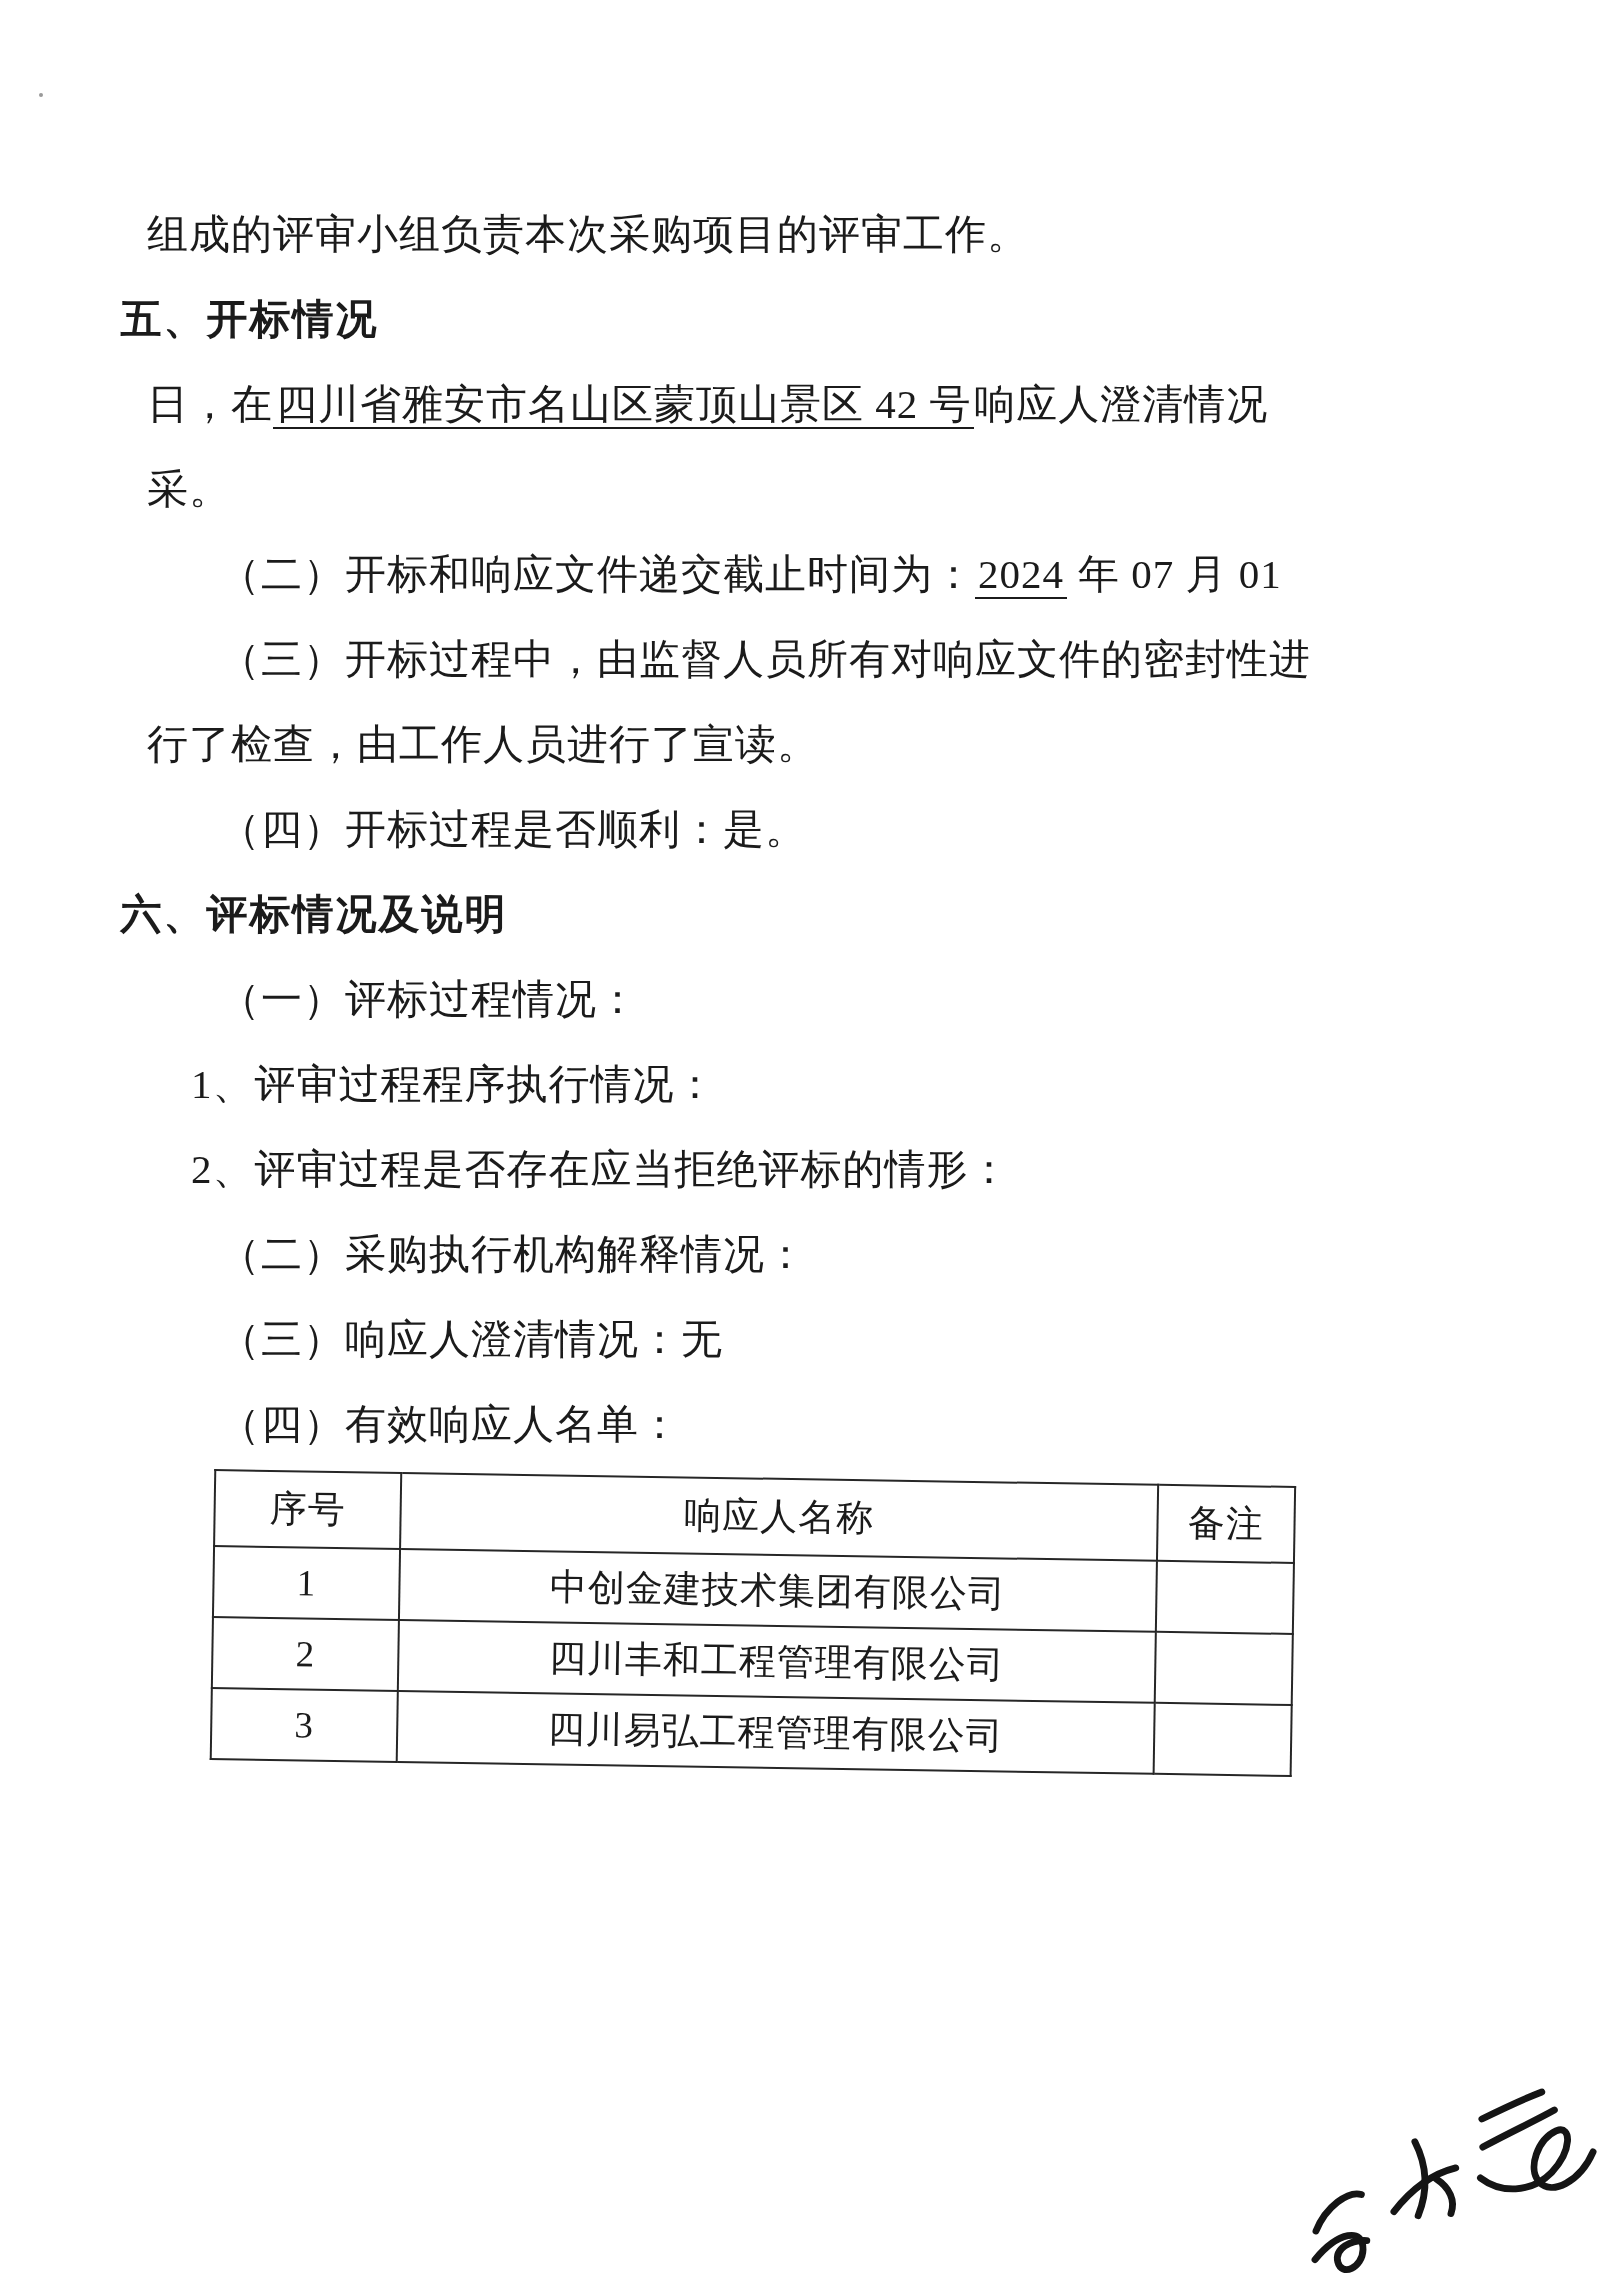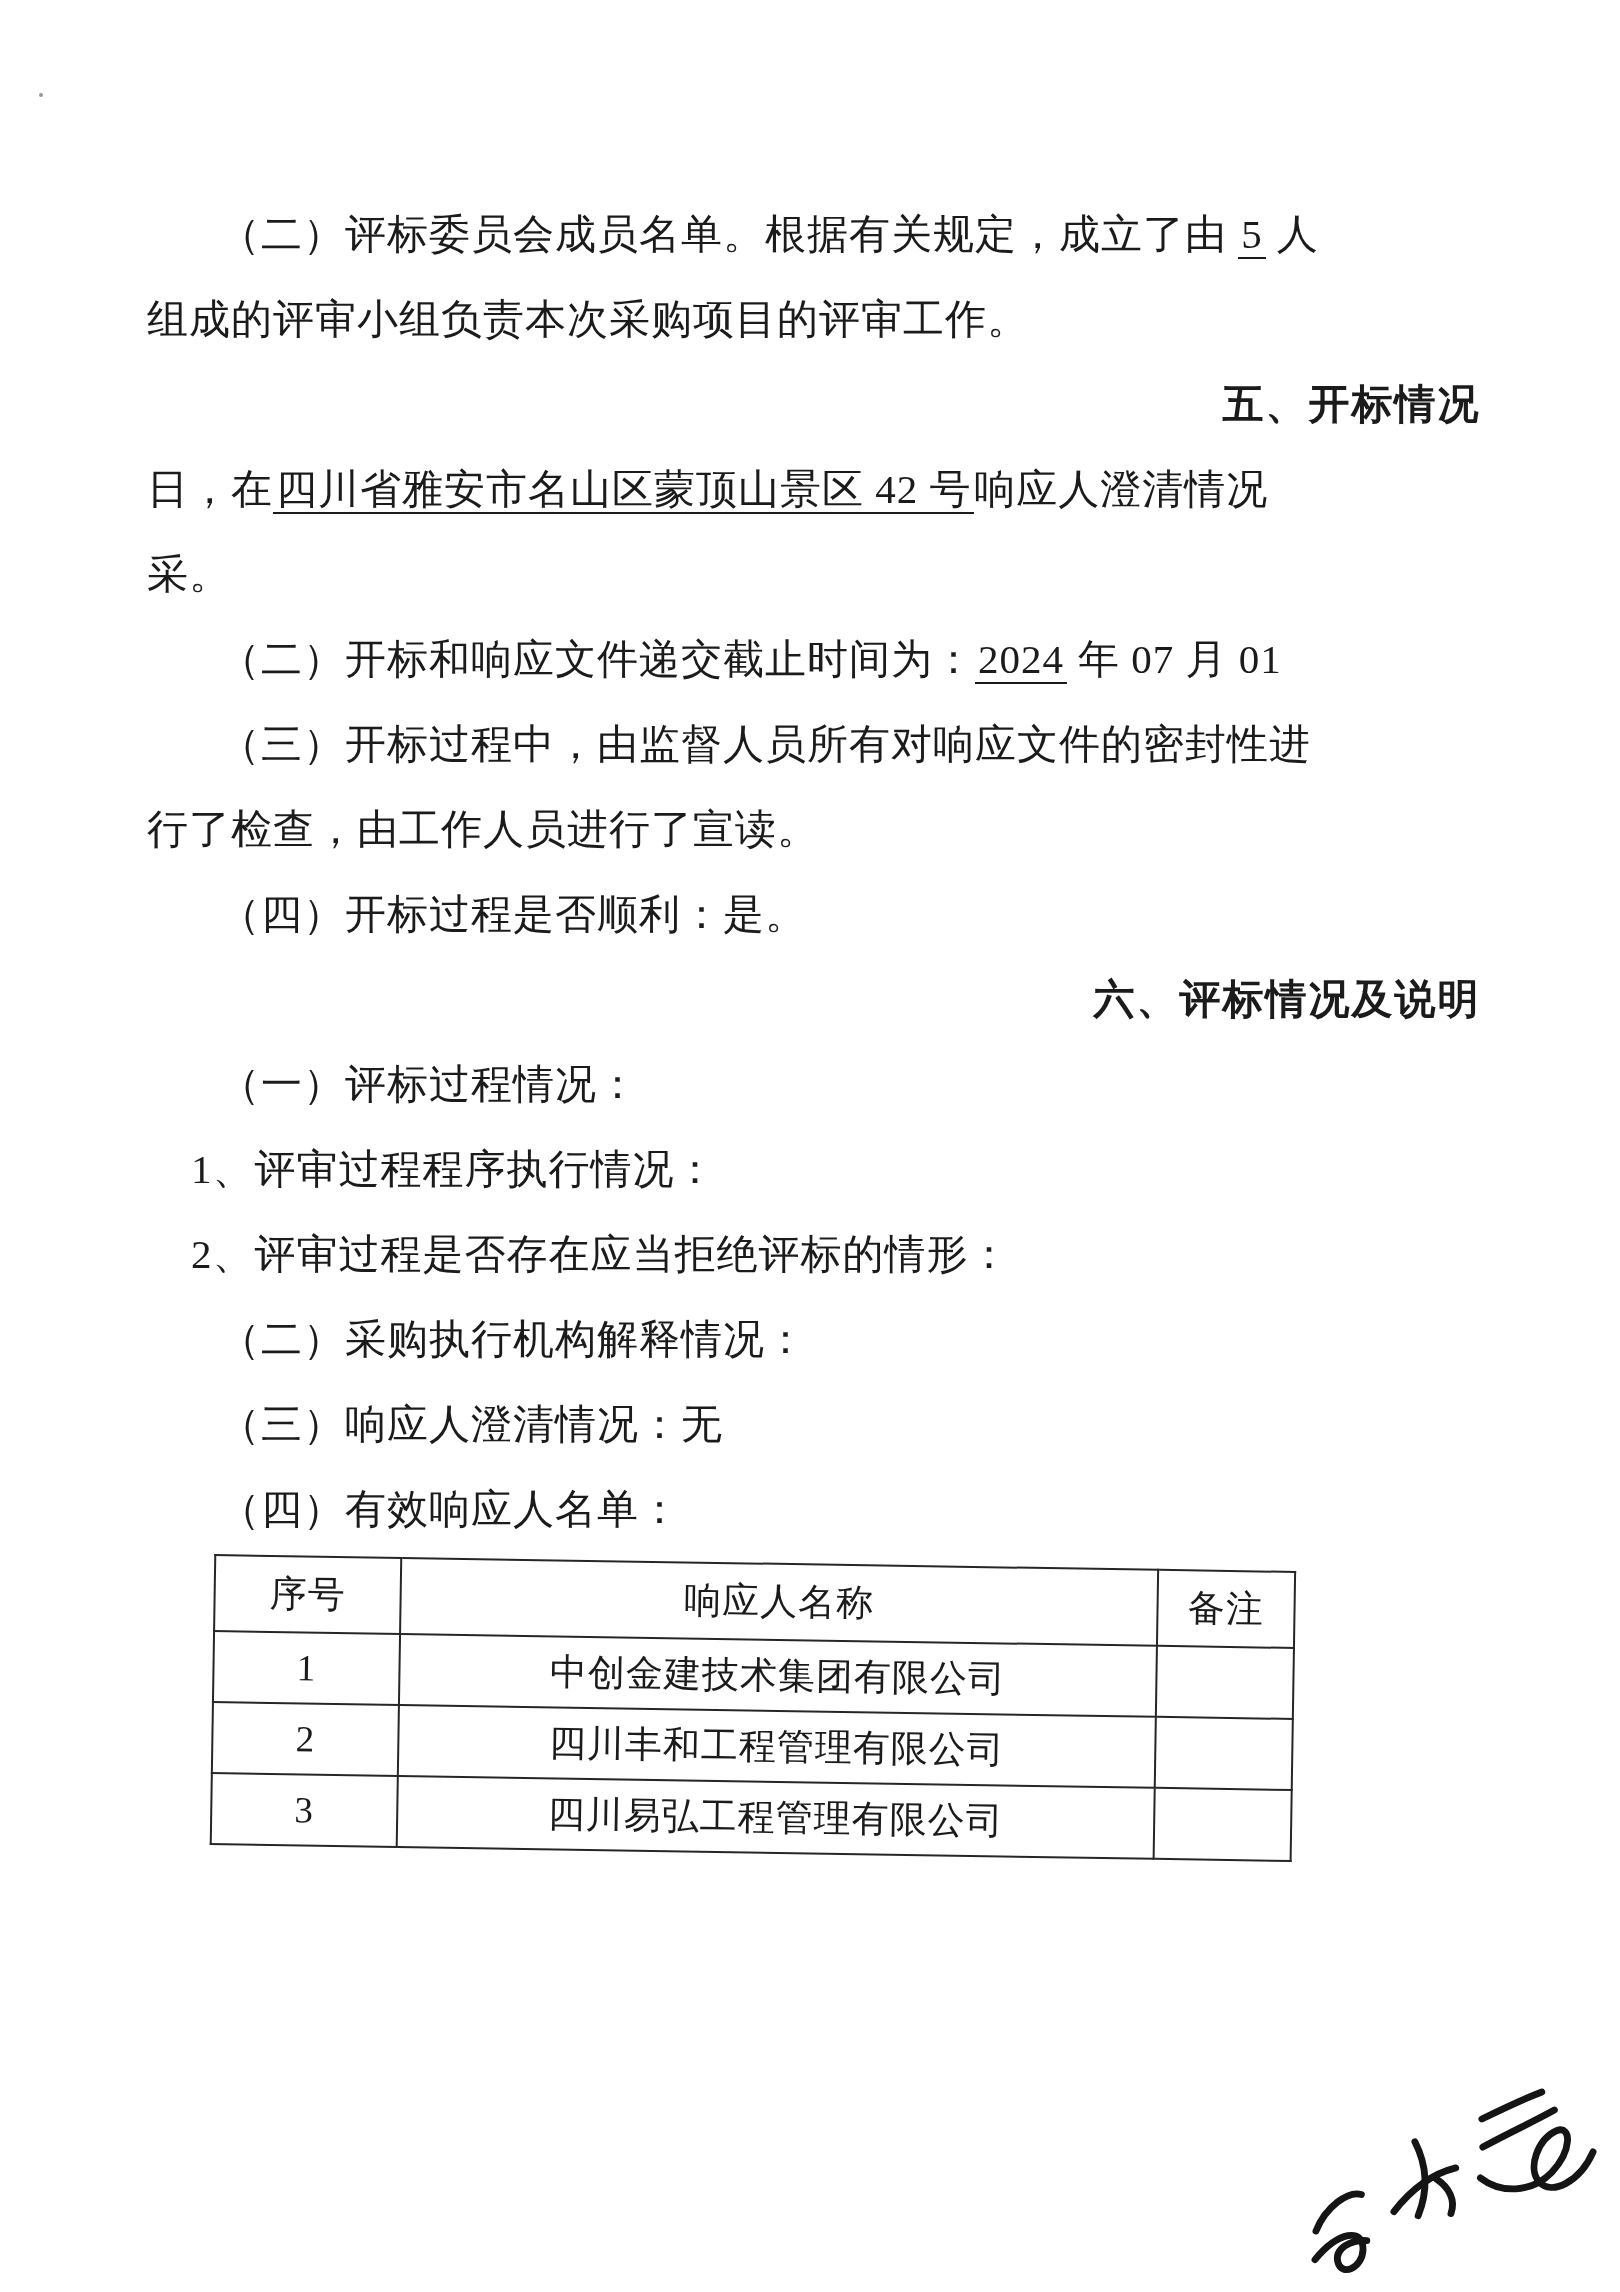--- a/index.html
+++ b/index.html
@@ -24,21 +24,21 @@
   .line {
     font-size: 41px;
     line-height: 85px;
     height: 85px;
     letter-spacing: 1px;
     white-space: pre;
   }
   .indent-2 { padding-left: 72px; }
   .indent-1 { padding-left: 44px; }
   .heading {
-    text-align: right;
+    text-align: left;
     font-weight: bold;
     font-family: "Liberation Sans", "DejaVu Sans", sans-serif;
     letter-spacing: 2px;
     transform: translateX(-26.5px);
   }
   .u {
     border-bottom: 2.9px solid #1b1b1b;
     padding: 0 2.9px;
   }
   .responders-table {
@@ -79,21 +79,20 @@
     height: 3.9px;
     background: #9a9a9a;
     border-radius: 50%;
   }
 </style>
 </head>
 <body>
 
 <div class="doc">
 
-  <div class="line indent-2"><span>（二）评标委员会成员名单。根据有关规定，成立了由 </span><span class="u">5</span><span> 人</span></div>
 
   <div class="line"><span>组成的评审小组负责本次采购项目的评审工作。</span></div>
 
   <div class="line heading"><span>五、开标情况</span></div>
 
 
   <div class="line"><span>日，在</span><span class="u">四川省雅安市名山区蒙顶山景区 42 号</span><span>响应人澄清情况</span></div>
 
   <div class="line"><span>采。</span></div>
 

